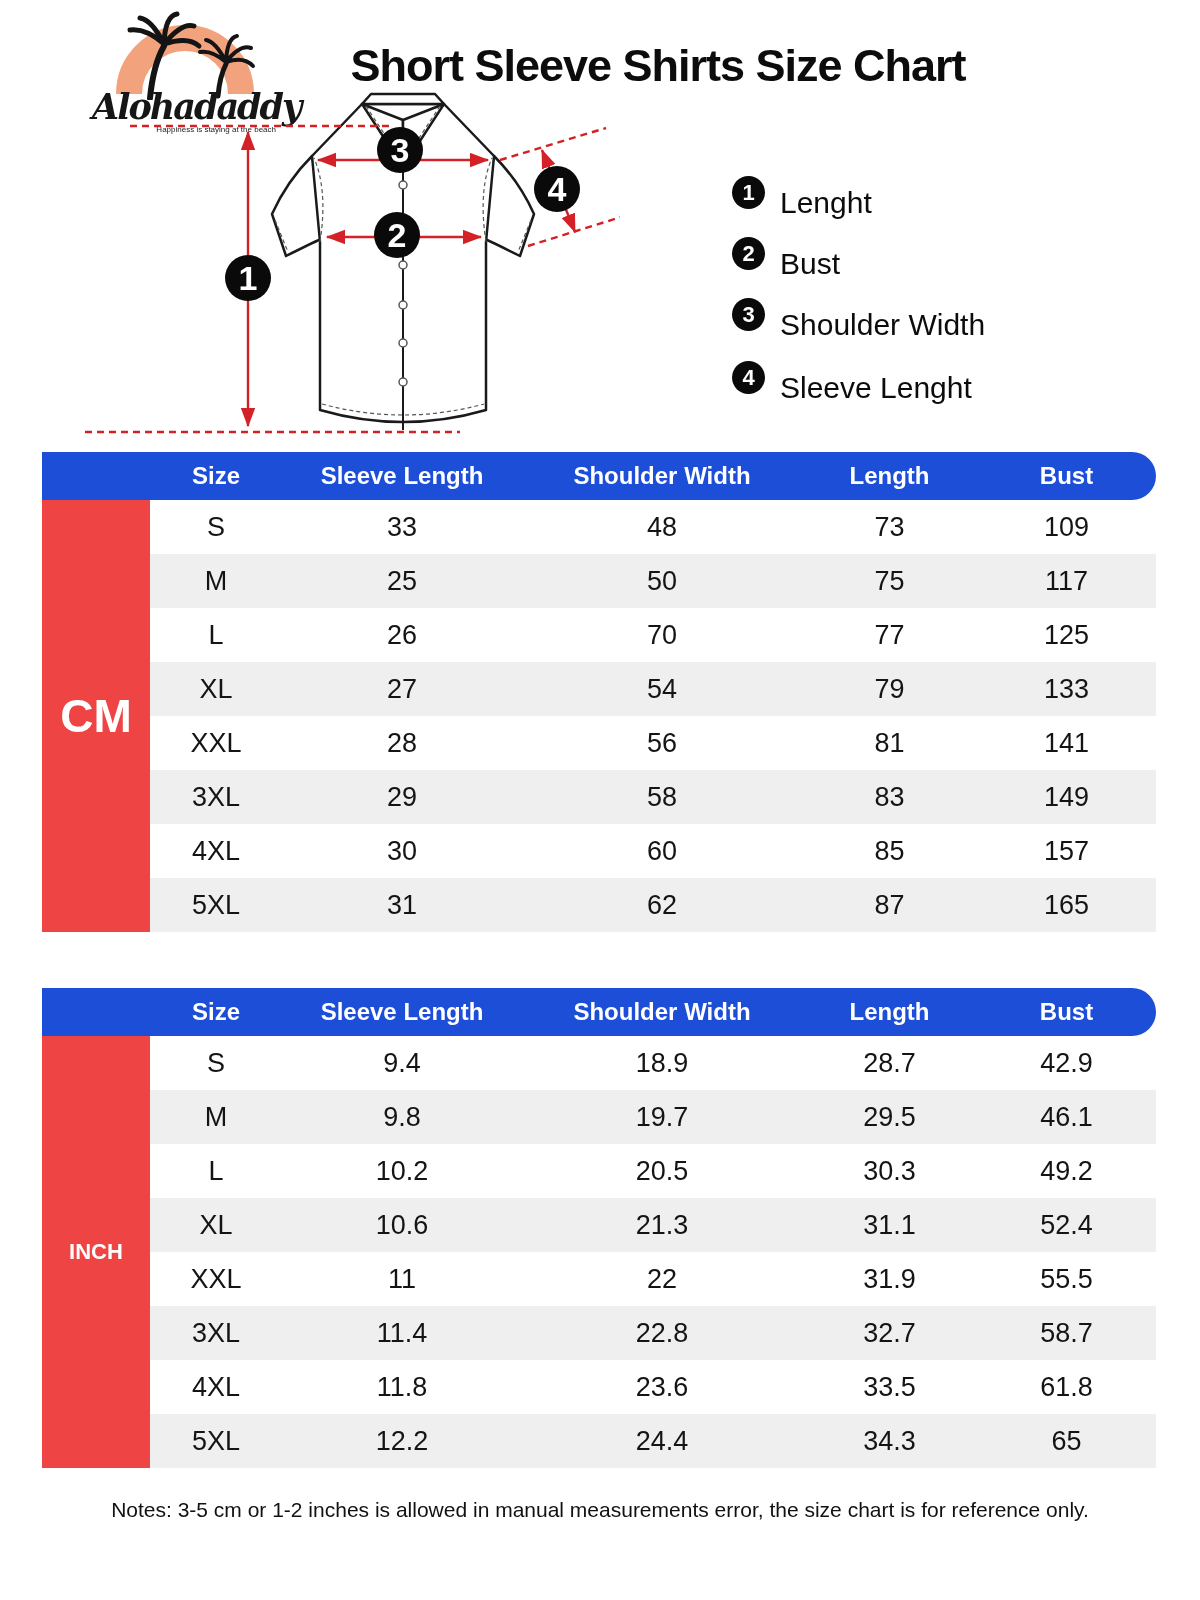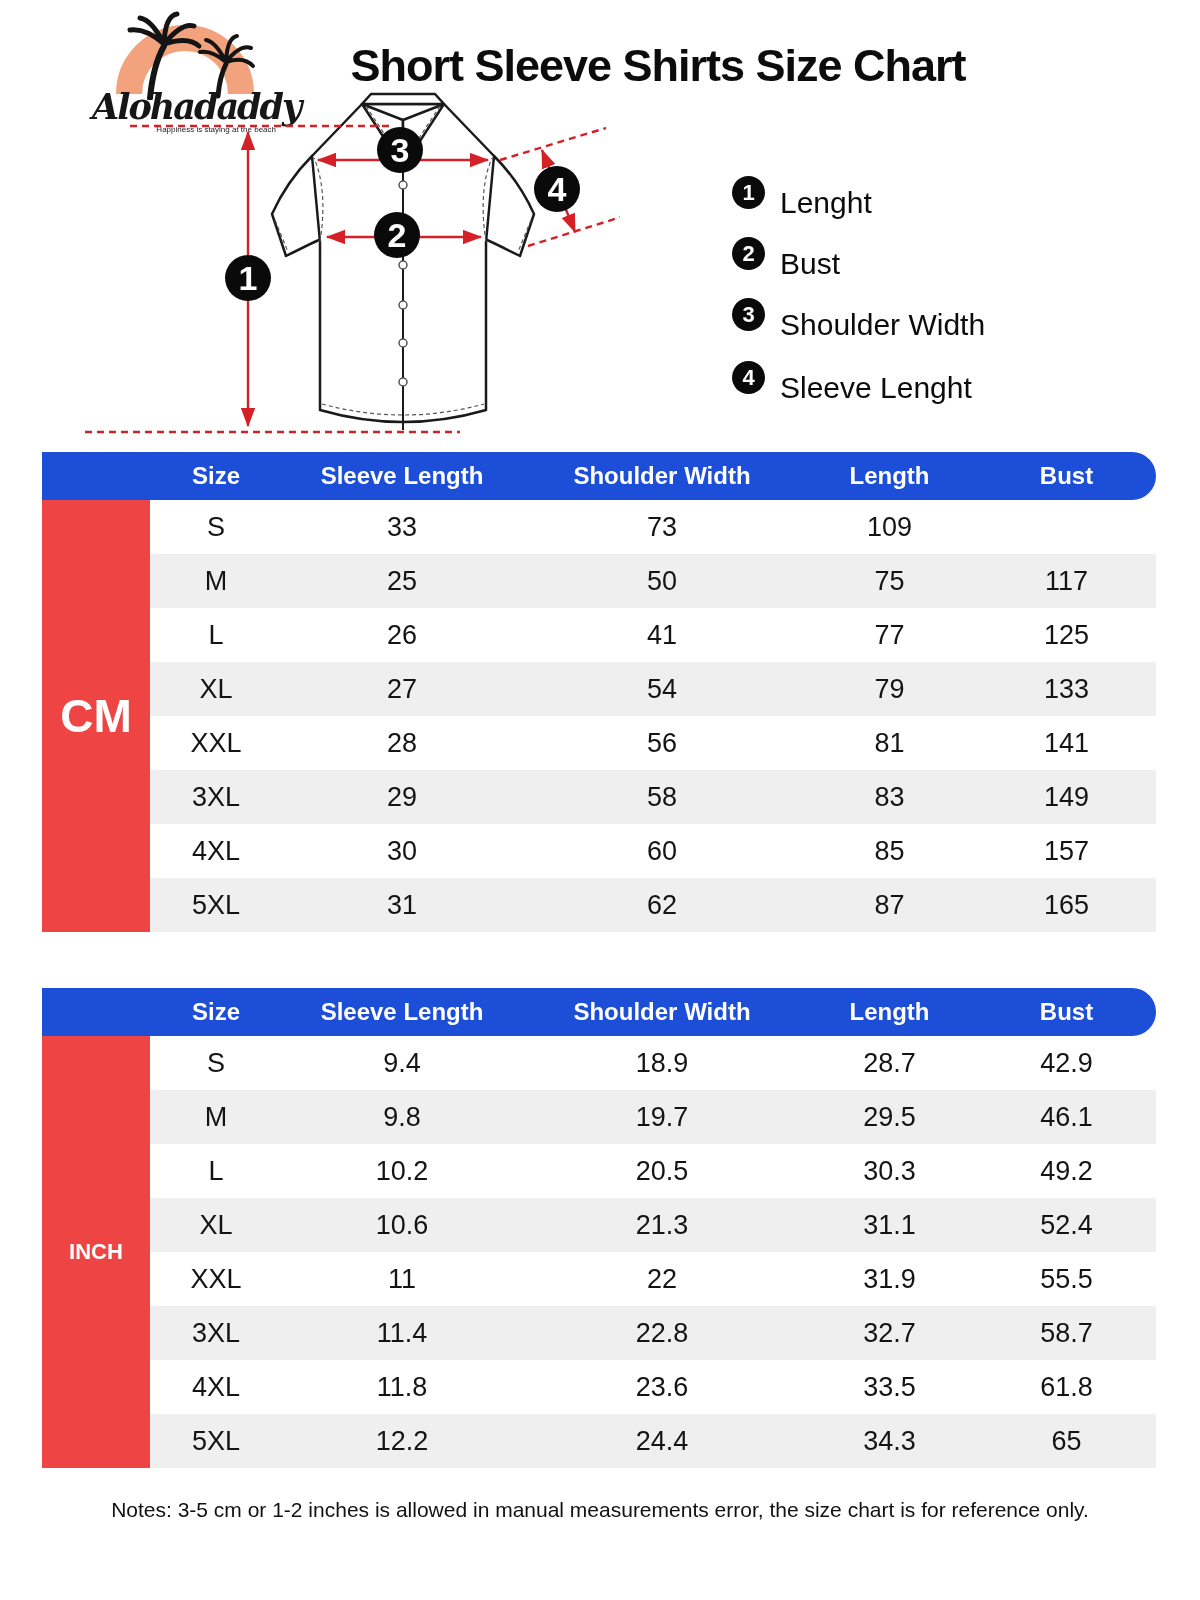--- a/index.html
+++ b/index.html
@@ -174,34 +174,35 @@
     <div>Shoulder Width</div>
     <div>Length</div>
     <div>Bust</div>
   </div>
   <div class="tbody">
     <div class="unit-col">CM</div>
     <div class="rows">
       <div class="row">
         <div>S</div>
         <div>33</div>
+        <div>48</div>
         <div>73</div>
         <div>109</div>
       </div>
       <div class="row">
         <div>M</div>
         <div>25</div>
         <div>50</div>
         <div>75</div>
         <div>117</div>
       </div>
       <div class="row">
         <div>L</div>
         <div>26</div>
-        <div>41</div>
+        <div>70</div>
         <div>77</div>
         <div>125</div>
       </div>
       <div class="row">
         <div>XL</div>
         <div>27</div>
         <div>54</div>
         <div>79</div>
         <div>133</div>
       </div>

